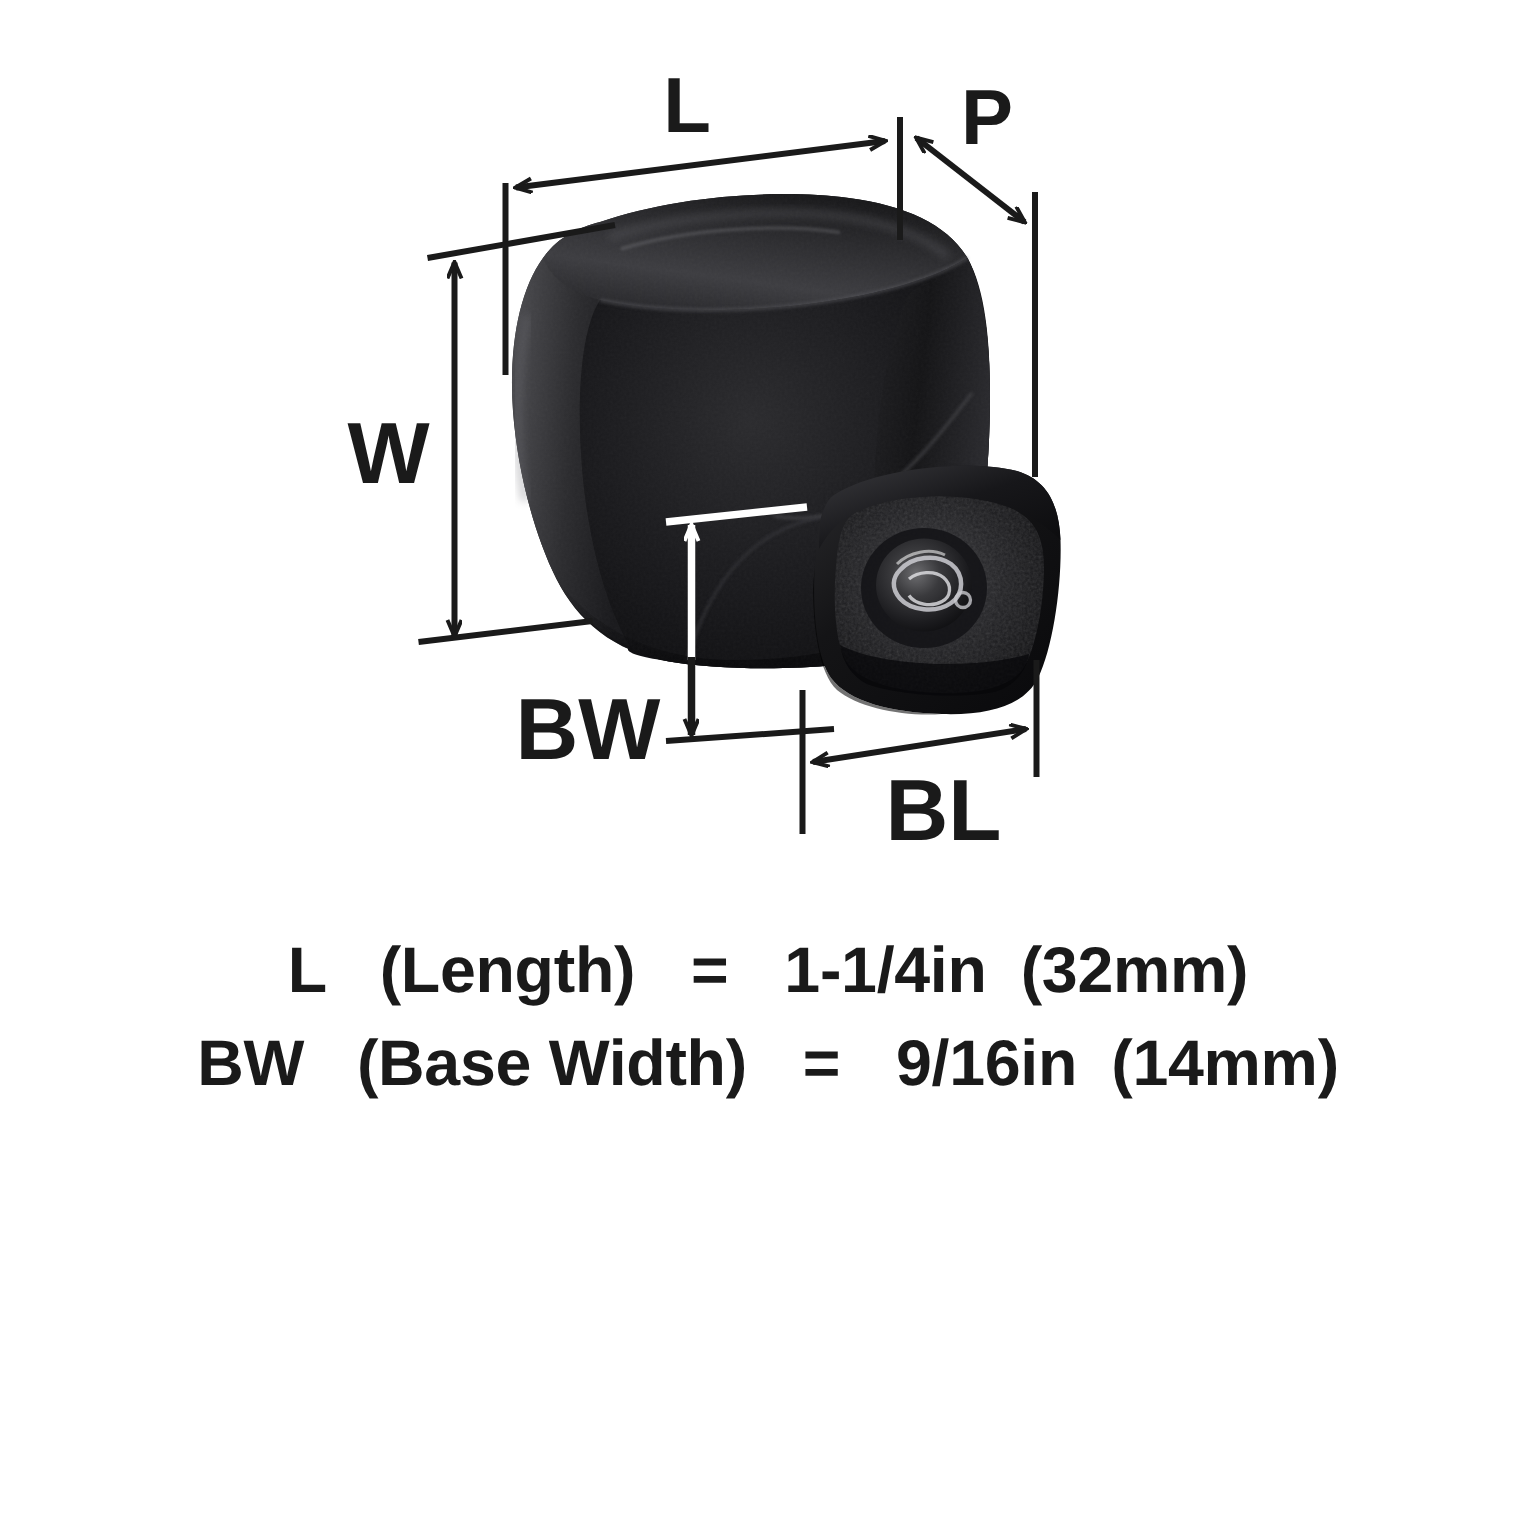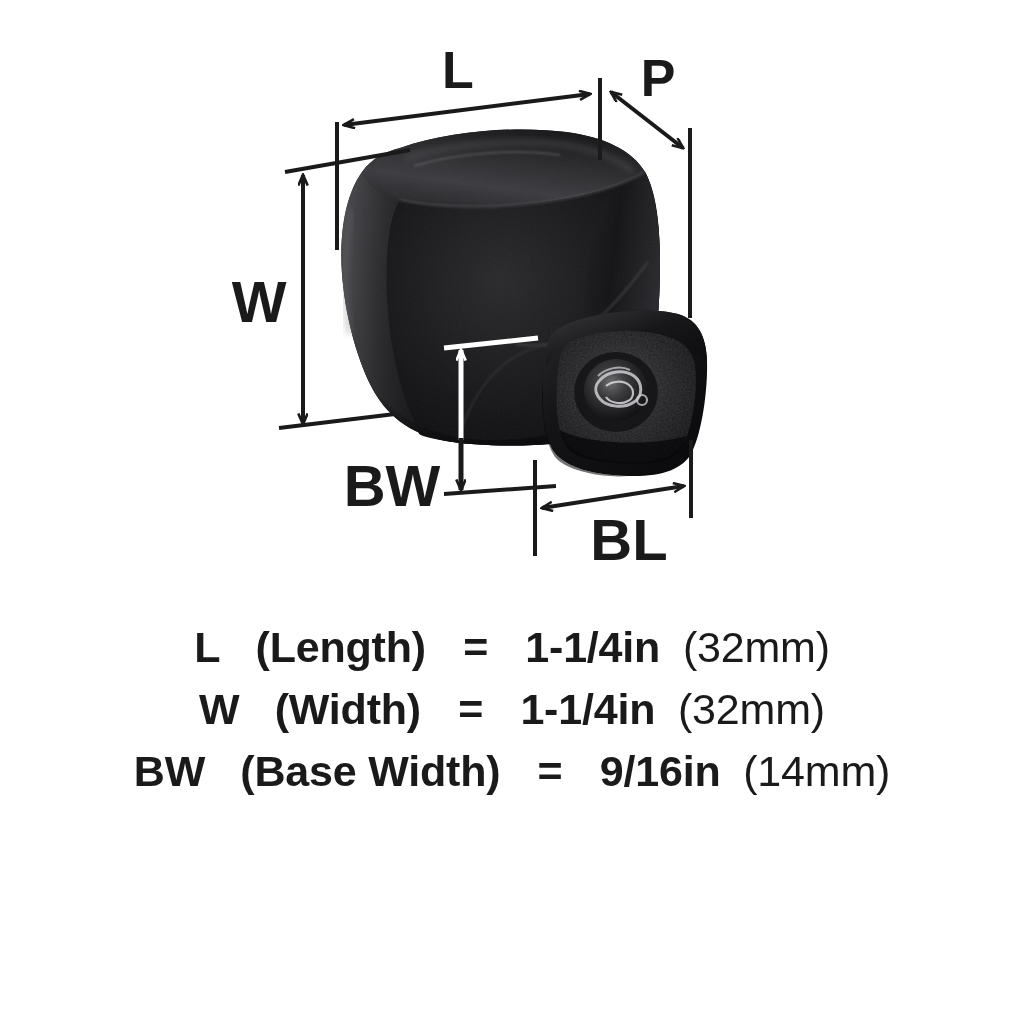--- a/index.html
+++ b/index.html
@@ -74,21 +74,21 @@
     font-weight: 700;
   }
   .lg-eq {
     font-weight: 700;
     padding: 0 2px;
   }
   .lg-imp {
     font-weight: 700;
   }
   .lg-met {
-    font-weight: 400;
+    font-weight: 700;
     margin-left: 11px;
   }
 </style>
 </head>
 <body>
 
 <div id="page">
 
   <div id="diagram-region">
     <svg id="diagram-svg" viewBox="0 0 1024 600" xmlns="http://www.w3.org/2000/svg">
@@ -359,30 +359,20 @@
       <span class="lg-sym">L</span>
       <span>&nbsp;</span>
       <span class="lg-name">(Length)</span>
       <span>&nbsp;</span>
       <span class="lg-eq">=</span>
       <span>&nbsp;</span>
       <span class="lg-imp">1-1/4in</span>
       <span class="lg-met">(32mm)</span>
     </div>
 
-    <div class="legend-line">
-      <span class="lg-sym">W</span>
-      <span>&nbsp;</span>
-      <span class="lg-name">(Width)</span>
-      <span>&nbsp;</span>
-      <span class="lg-eq">=</span>
-      <span>&nbsp;</span>
-      <span class="lg-imp">1-1/4in</span>
-      <span class="lg-met">(32mm)</span>
-    </div>
 
 
 
     <div class="legend-line">
       <span class="lg-sym">BW</span>
       <span>&nbsp;</span>
       <span class="lg-name">(Base Width)</span>
       <span>&nbsp;</span>
       <span class="lg-eq">=</span>
       <span>&nbsp;</span>

